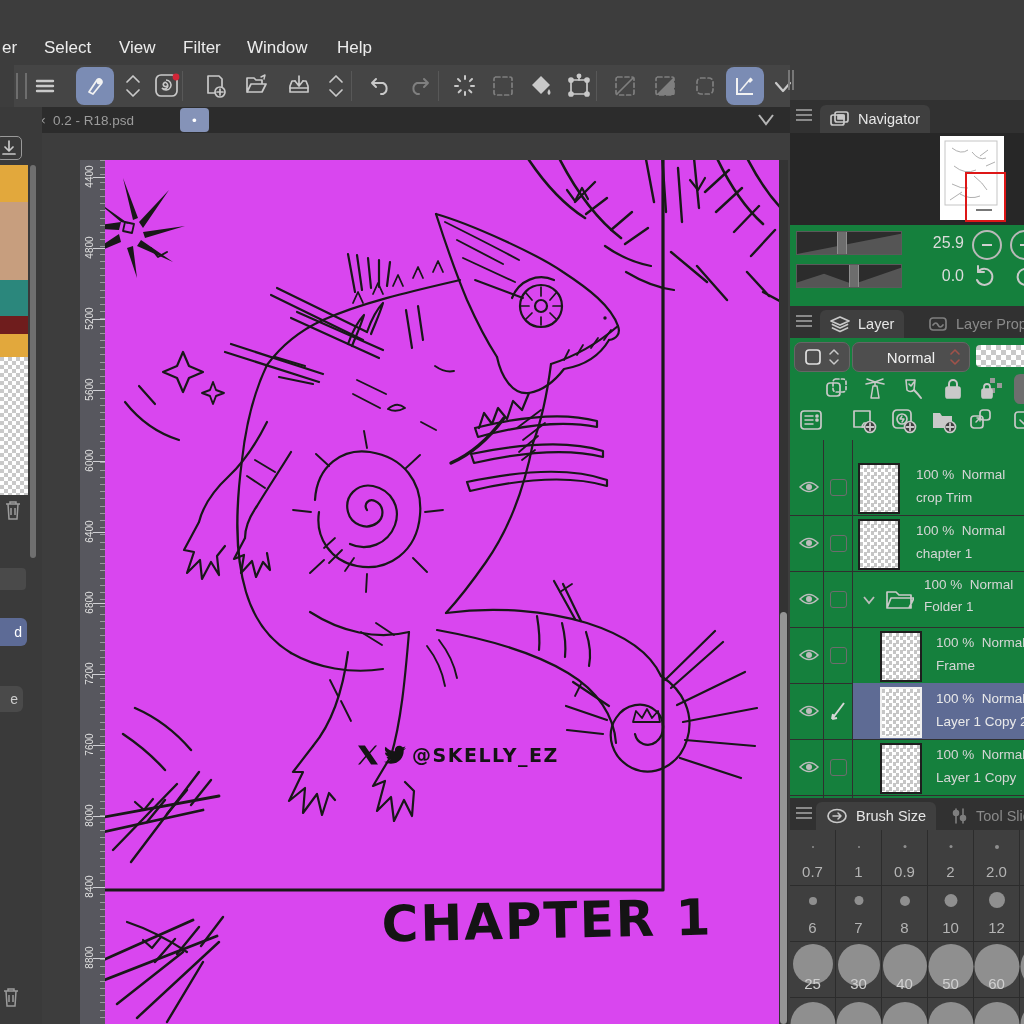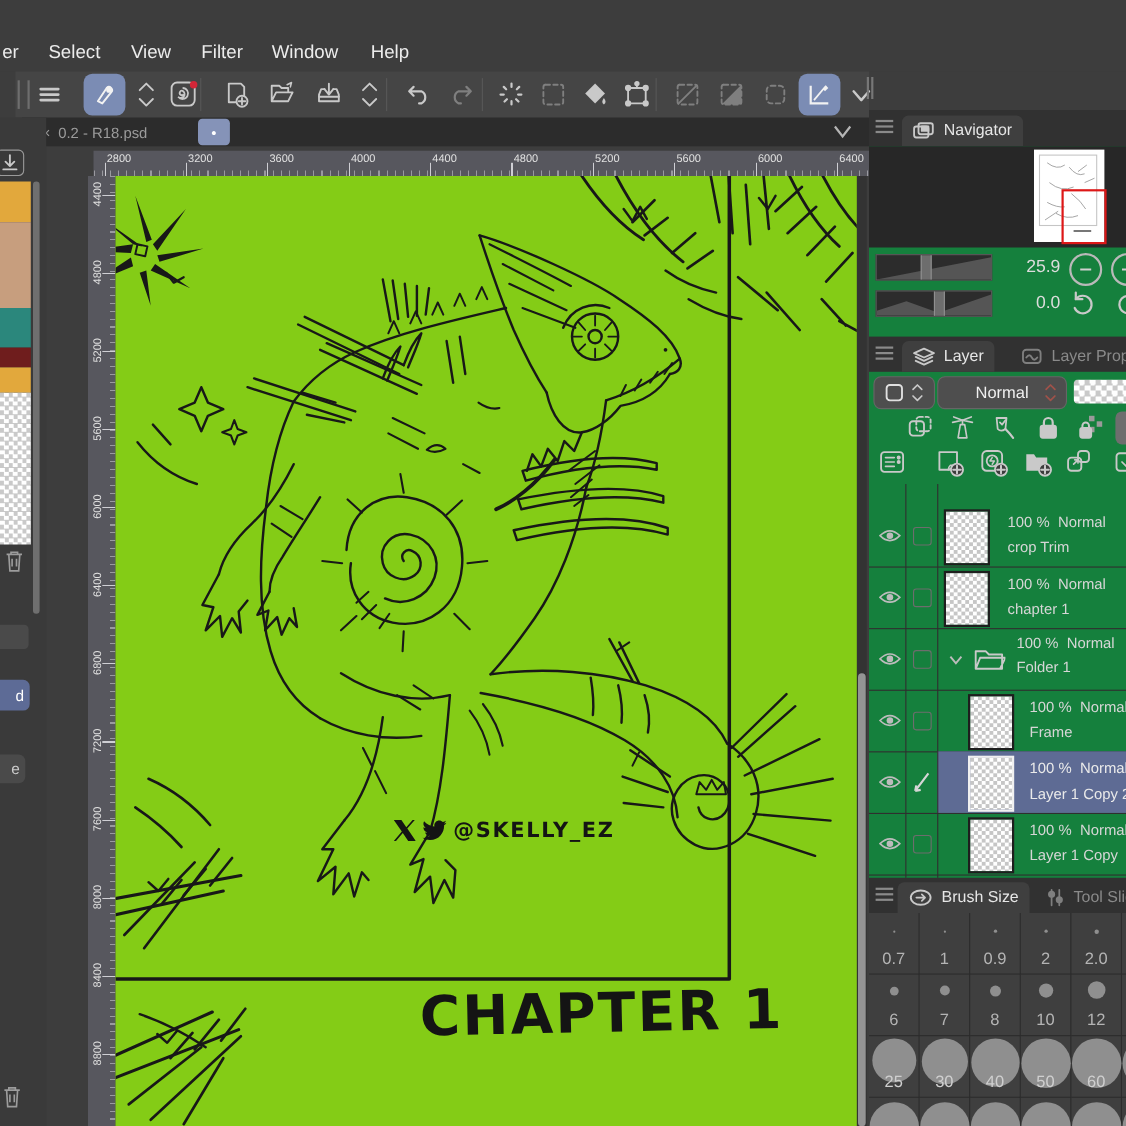--- a/index.html
+++ b/index.html
@@ -25,21 +25,21 @@
   
   .h-ruler{left:85px;top:137px;width:705px;height:23px;background:#57575e;overflow:hidden}
   .h-ruler .minor{position:absolute;left:0;right:0;bottom:0;height:5px;background:repeating-linear-gradient(90deg,#9a9aa0 0 1px,transparent 1px 7.4px)}
   .h-ruler .major{position:absolute;left:10px;right:0;bottom:0;height:12px;background:repeating-linear-gradient(90deg,#cfcfd4 0 1px,transparent 1px 74px)}
   .hlab{position:absolute;top:2px;font-size:10px;color:#e0e0e0;letter-spacing:0}
   .v-ruler{left:80px;top:160px;width:25px;height:864px;background:#57575e;overflow:hidden}
   .v-ruler .minor{position:absolute;top:0;bottom:0;right:0;width:5px;background:repeating-linear-gradient(180deg,#9a9aa0 0 1px,transparent 1px 7.2px)}
   .v-ruler .major{position:absolute;top:17px;bottom:0;right:0;width:12px;background:repeating-linear-gradient(180deg,#cfcfd4 0 1px,transparent 1px 71px)}
   .vlab{position:absolute;left:-3px;width:24px;text-align:center;font-size:10px;color:#e0e0e0;transform:rotate(-90deg)}
   
-  .canvas{left:105px;top:160px;width:674px;height:864px;background:#84cc16;overflow:hidden}
+  .canvas{left:105px;top:160px;width:674px;height:864px;background:#d946ef;overflow:hidden}
   .chapter{position:absolute;left:262px;top:732px;width:360px;text-align:center;font-family:"DejaVu Sans",sans-serif;font-weight:bold;font-size:50px;letter-spacing:2px;color:#141414;transform:rotate(-1.2deg);white-space:nowrap}
   .sig{position:absolute;left:253px;top:584px;display:flex;align-items:center;gap:6px;color:#141414}
   .sig-text{font-family:"DejaVu Sans",sans-serif;font-weight:bold;font-size:19px;letter-spacing:1.5px}
   .canvas-scroll{left:779px;top:160px;width:9px;height:864px;background:#333}
   .canvas-scroll .thumb{position:absolute;left:1px;width:7px;top:452px;height:412px;background:#949494;border-radius:4px}
   
   .lsidebar{left:0;top:107px;width:42px;height:917px;background:#3a3a3a}
   .swatch{position:absolute;left:0;width:28px}
   .checker{background:repeating-conic-gradient(#ffffff 0 25%,#c9c9c9 0 50%);background-size:8px 8px}
   .sscroll{position:absolute;left:30px;top:58px;width:6px;height:393px;background:#6f6f6f;border-radius:3px}
@@ -217,34 +217,20 @@
       <span>0.2 - R18.psd</span>
     </div>
     <div class="doc-tab-active" style="background: rgb(133, 147, 184);">
       <span>•</span>
     </div>
     <svg class="abs" style="left:735px;top:4px" width="22" height="18">
         <path d="M4 4 L11 13 L18 4" fill="none" stroke="#b5b5b5" stroke-width="2"></path>
       </svg>
   </div>
 
-  <div class="abs h-ruler">
-    <div class="minor"></div>
-      <div class="major"></div>
-    <span class="hlab" style="left:12px">2800</span>
-    <span class="hlab" style="left:86px">3200</span>
-    <span class="hlab" style="left:160px">3600</span>
-    <span class="hlab" style="left:234px">4000</span>
-    <span class="hlab" style="left:308px">4400</span>
-    <span class="hlab" style="left:382px">4800</span>
-    <span class="hlab" style="left:456px">5200</span>
-    <span class="hlab" style="left:530px">5600</span>
-    <span class="hlab" style="left:604px">6000</span>
-    <span class="hlab" style="left:678px">6400</span>
-  </div>
   <div class="abs v-ruler">
     <div class="minor"></div>
       <div class="major"></div>
     <span class="vlab" style="top:11px">4400</span>
     <span class="vlab" style="top:82px">4800</span>
     <span class="vlab" style="top:153px">5200</span>
     <span class="vlab" style="top:224px">5600</span>
     <span class="vlab" style="top:295px">6000</span>
     <span class="vlab" style="top:366px">6400</span>
     <span class="vlab" style="top:437px">6800</span>

